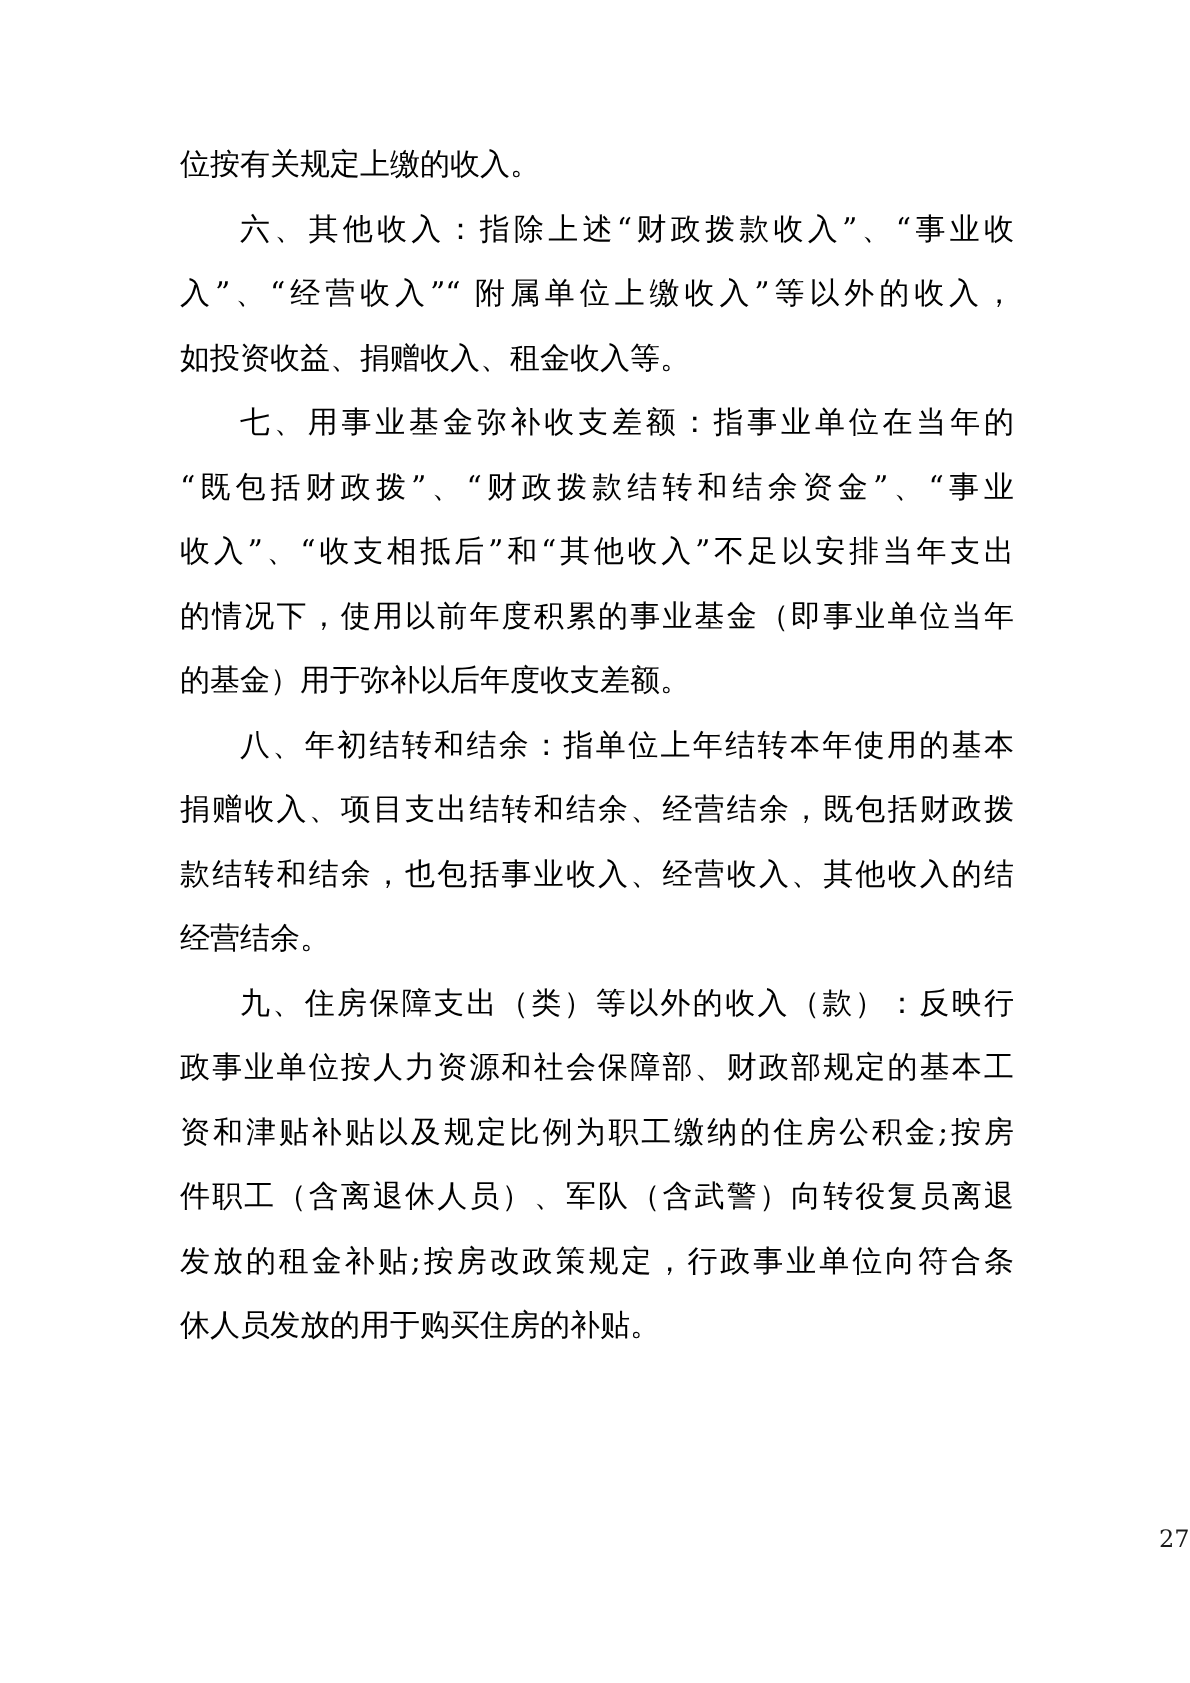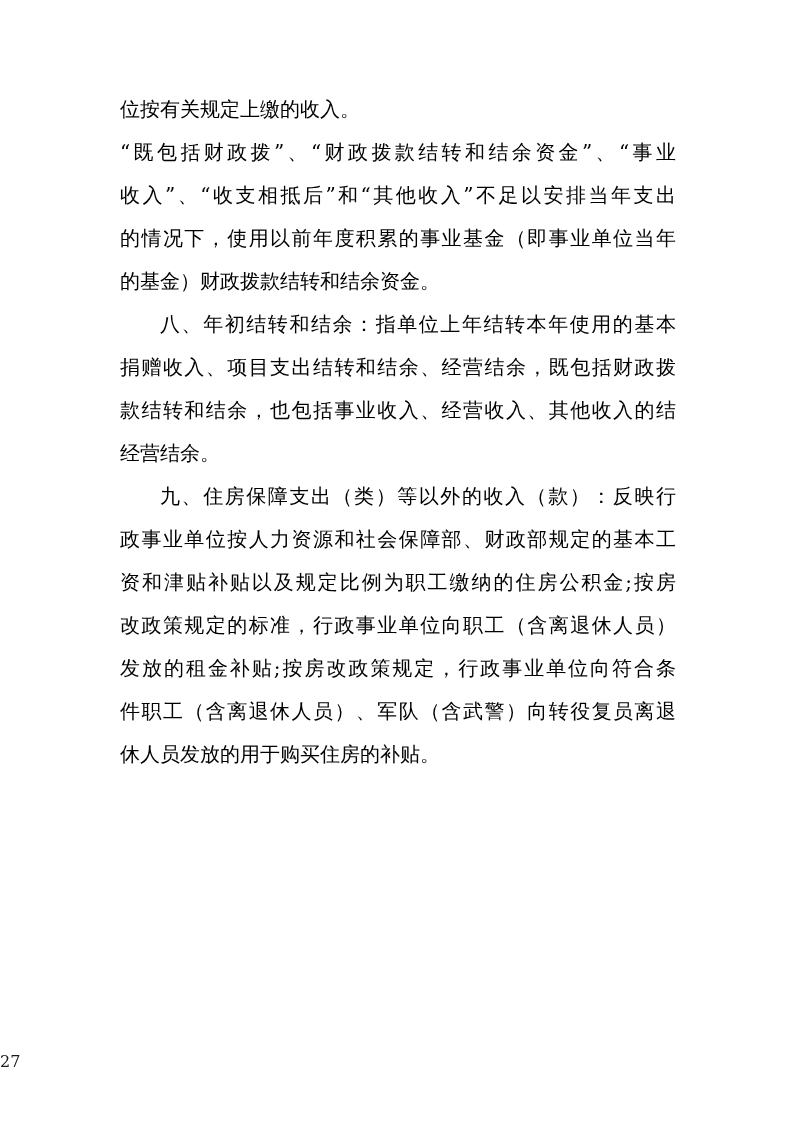--- a/index.html
+++ b/index.html
@@ -41,57 +41,62 @@
   .line.last {
     text-align: left;
     text-align-last: left;
   }
   .line.indent {
     text-indent: 2em;
   }
   .footer {
     position: absolute;
     left: 0;
-    top: 1052px;
+    top: 1016px;
     width: 793px;
-    text-align: left;
+    text-align: right;
   }
   .page-number {
     font-size: 16px;
     line-height: 20px;
     color: #1a1a1a;
     font-family: "DejaVu Serif", "Liberation Serif", serif;
   }
 </style>
 </head>
 <body>
 
 <div class="page">
   <main class="text-block">
       <div class="paragraph">
         <div class="line last">位按有关规定上缴的收入。</div>
       </div>
       <div class="paragraph">
+        <div class="line indent">六、其他收入：指除上述“财政拨款收入”、“事业收</div>
+        <div class="line">入”、“经营收入”“ 附属单位上缴收入”等以外的收入，</div>
+        <div class="line last">如投资收益、捐赠收入、租金收入等。</div>
+      </div>
+      <div class="paragraph">
+        <div class="line indent">七、用事业基金弥补收支差额：指事业单位在当年的</div>
         <div class="line">“既包括财政拨”、“财政拨款结转和结余资金”、“事业</div>
         <div class="line">收入”、“收支相抵后”和“其他收入”不足以安排当年支出</div>
         <div class="line">的情况下，使用以前年度积累的事业基金（即事业单位当年</div>
-        <div class="line last">的基金）财政拨款结转和结余资金。</div>
+        <div class="line last">的基金）用于弥补以后年度收支差额。</div>
       </div>
       <div class="paragraph">
         <div class="line indent">八、年初结转和结余：指单位上年结转本年使用的基本</div>
         <div class="line">捐赠收入、项目支出结转和结余、经营结余，既包括财政拨</div>
         <div class="line">款结转和结余，也包括事业收入、经营收入、其他收入的结</div>
         <div class="line last">经营结余。</div>
       </div>
       <div class="paragraph">
         <div class="line indent">九、住房保障支出（类）等以外的收入（款）：反映行</div>
         <div class="line">政事业单位按人力资源和社会保障部、财政部规定的基本工</div>
         <div class="line">资和津贴补贴以及规定比例为职工缴纳的住房公积金;按房</div>
-        <div class="line">改政策规定的标准，行政事业单位向职工（含离退休人员）</div>
+        <div class="line">件职工（含离退休人员）、军队（含武警）向转役复员离退</div>
         <div class="line">发放的租金补贴;按房改政策规定，行政事业单位向符合条</div>
-        <div class="line">件职工（含离退休人员）、军队（含武警）向转役复员离退</div>
         <div class="line last">休人员发放的用于购买住房的补贴。</div>
       </div>
     </main>
   <footer class="footer">
     <span class="page-number">27</span>
   </footer>
 </div>
 
 </body></html>

